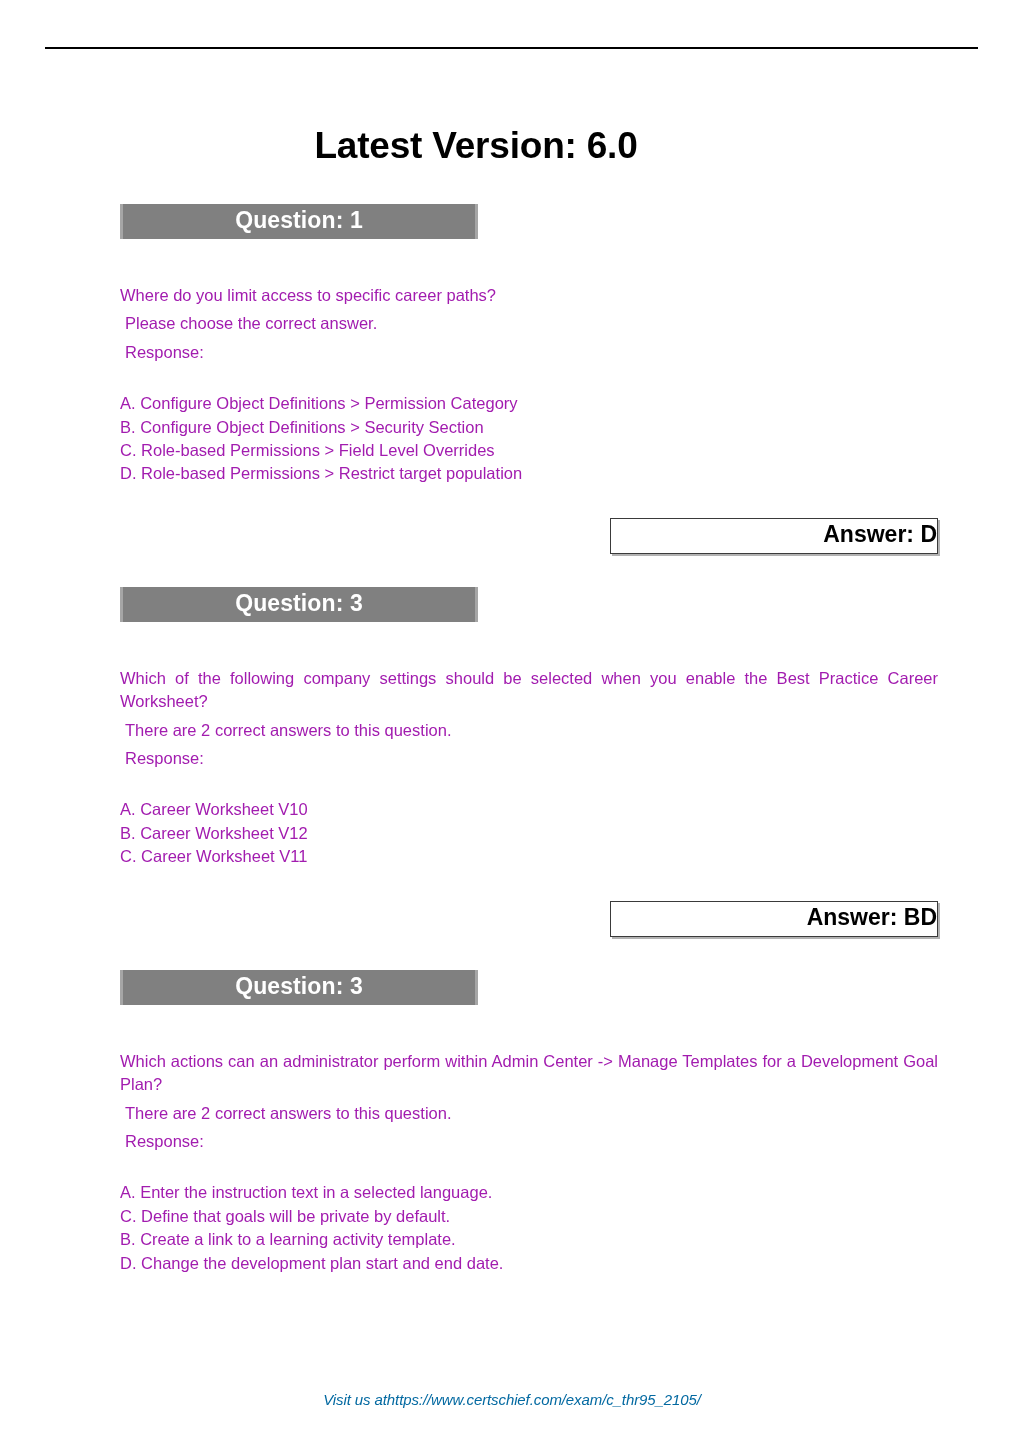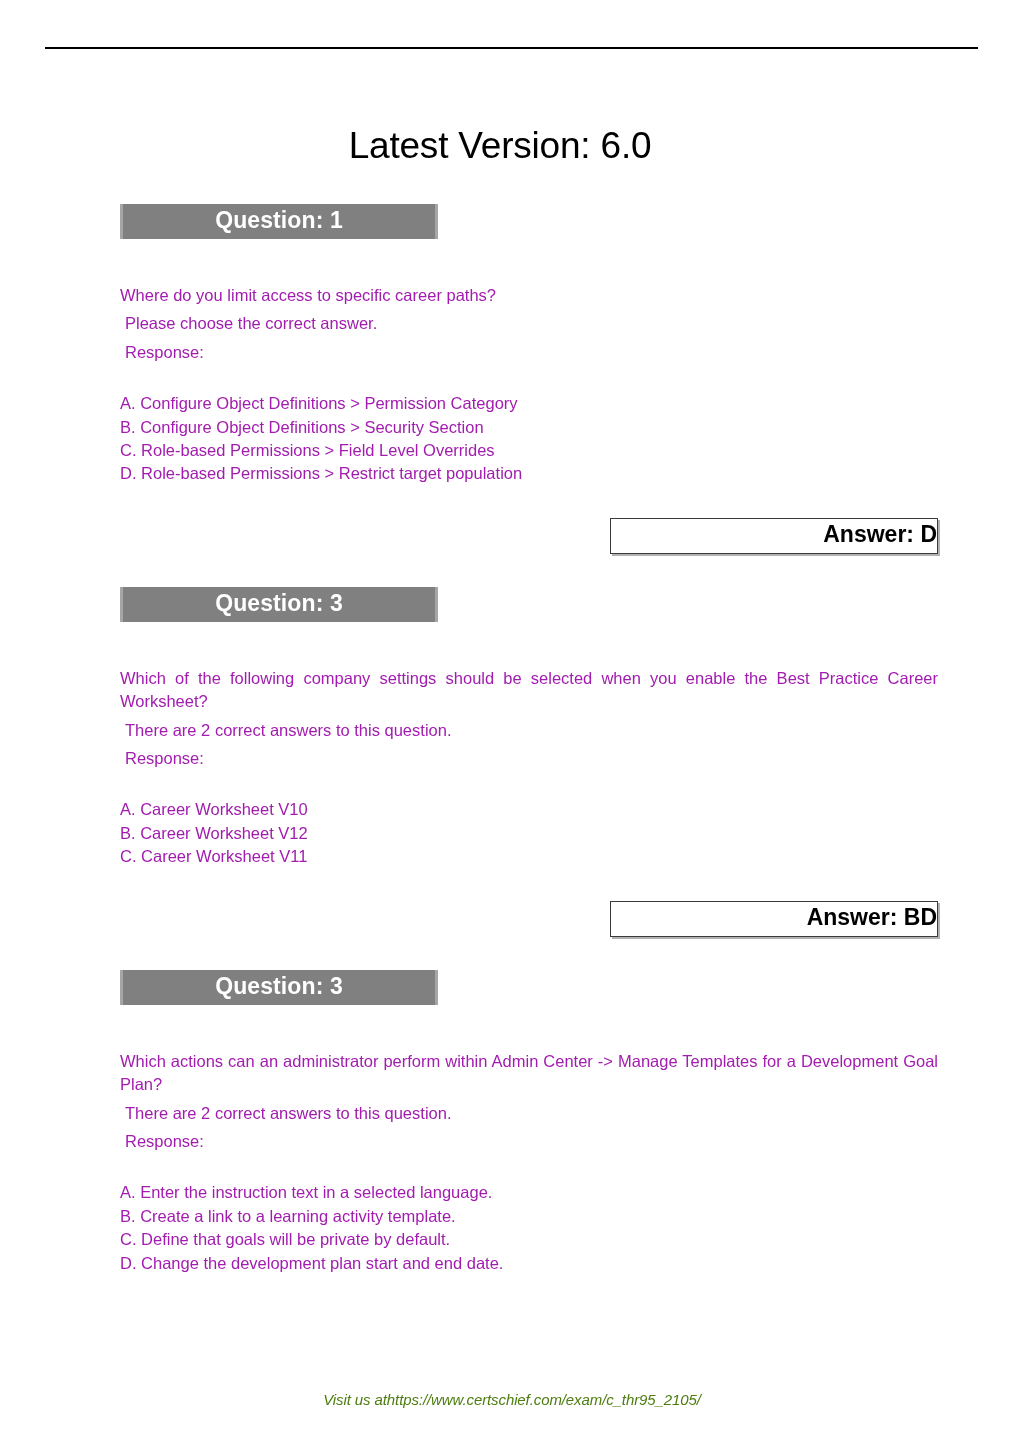--- a/index.html
+++ b/index.html
@@ -34,37 +34,36 @@
   }
 
   
   .doc-title {
     position: absolute;
     left: 0;
     top: 126px;
     width: 952px;
     text-align: center;
     font-size: 37px;
-    font-weight: normal;
+    font-weight: bold;
     letter-spacing: -0.2px;
     line-height: 1.1;
-    padding-left: 24px;
   }
 
   
   .content {
     position: absolute;
     left: 120px;
     top: 204px;
     width: 818px;
   }
 
   
   .q-banner {
-    width: 318px;
+    width: 358px;
     height: 35px;
     background: #808080;
     border-left: 3px solid #a6a6a6;
     border-right: 3px solid #a6a6a6;
     box-sizing: border-box;
     display: flex;
     align-items: center;
     justify-content: center;
     margin-bottom: 0;
   }
@@ -142,21 +141,21 @@
   
   .footer {
     position: absolute;
     left: 0;
     top: 1391px;
     width: 1024px;
     text-align: center;
     font-family: "Liberation Sans", sans-serif;
     font-style: italic;
     font-size: 15px;
-    color: #4d7c0f;
+    color: #0369a1;
     letter-spacing: -0.1px;
   }
 </style>
 </head>
 <body>
 
 <div class="page">
 
   <div class="top-rule"></div>
 
@@ -220,22 +219,22 @@
         <span class="q-banner-label">Question: 3</span>
       </div>
       <div class="gap-banner-to-text"></div>
       <div class="q-body justify">
         <p class="q-stem">Which actions can an administrator perform within Admin Center -&gt; Manage Templates for a Development Goal Plan?</p>
         <p class="q-meta">There are 2 correct answers to this question.</p>
         <p class="q-meta">Response:</p>
         <div class="q-spacer"></div>
         <div class="q-options">
           <p class="q-option">A. Enter the instruction text in a selected language.</p>
+          <p class="q-option">C. Define that goals will be private by default.</p>
           <p class="q-option">B. Create a link to a learning activity template.</p>
-          <p class="q-option">C. Define that goals will be private by default.</p>
           <p class="q-option">D. Change the development plan start and end date.</p>
         </div>
       </div>
     </div>
 
   </div>
 
   <div class="footer">Visit us athttps://www.certschief.com/exam/c_thr95_2105/</div>
 
 </div>

